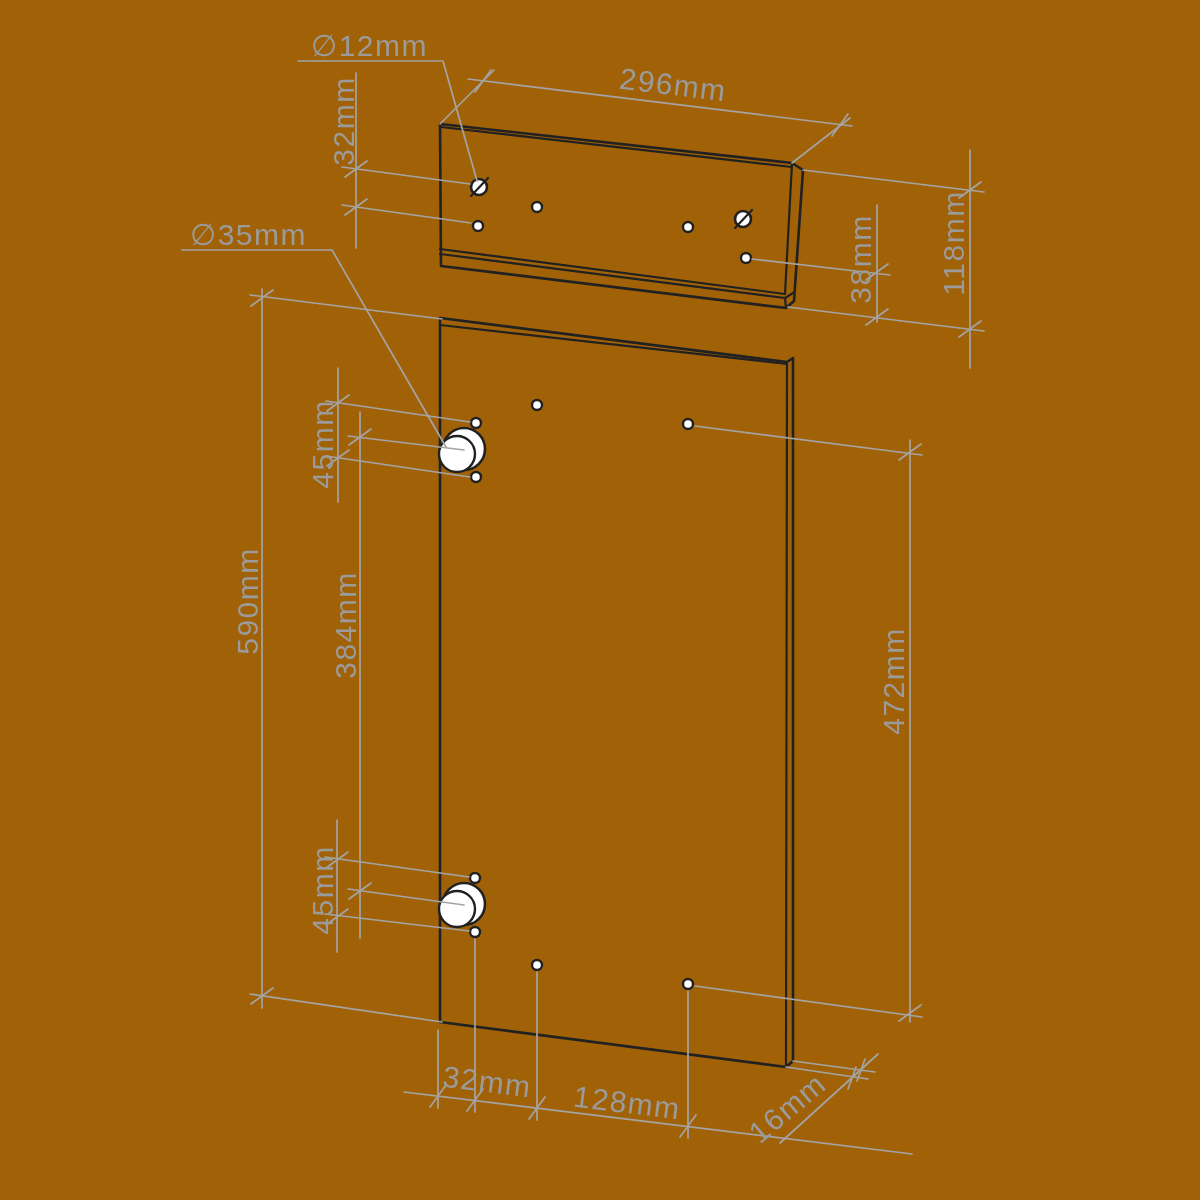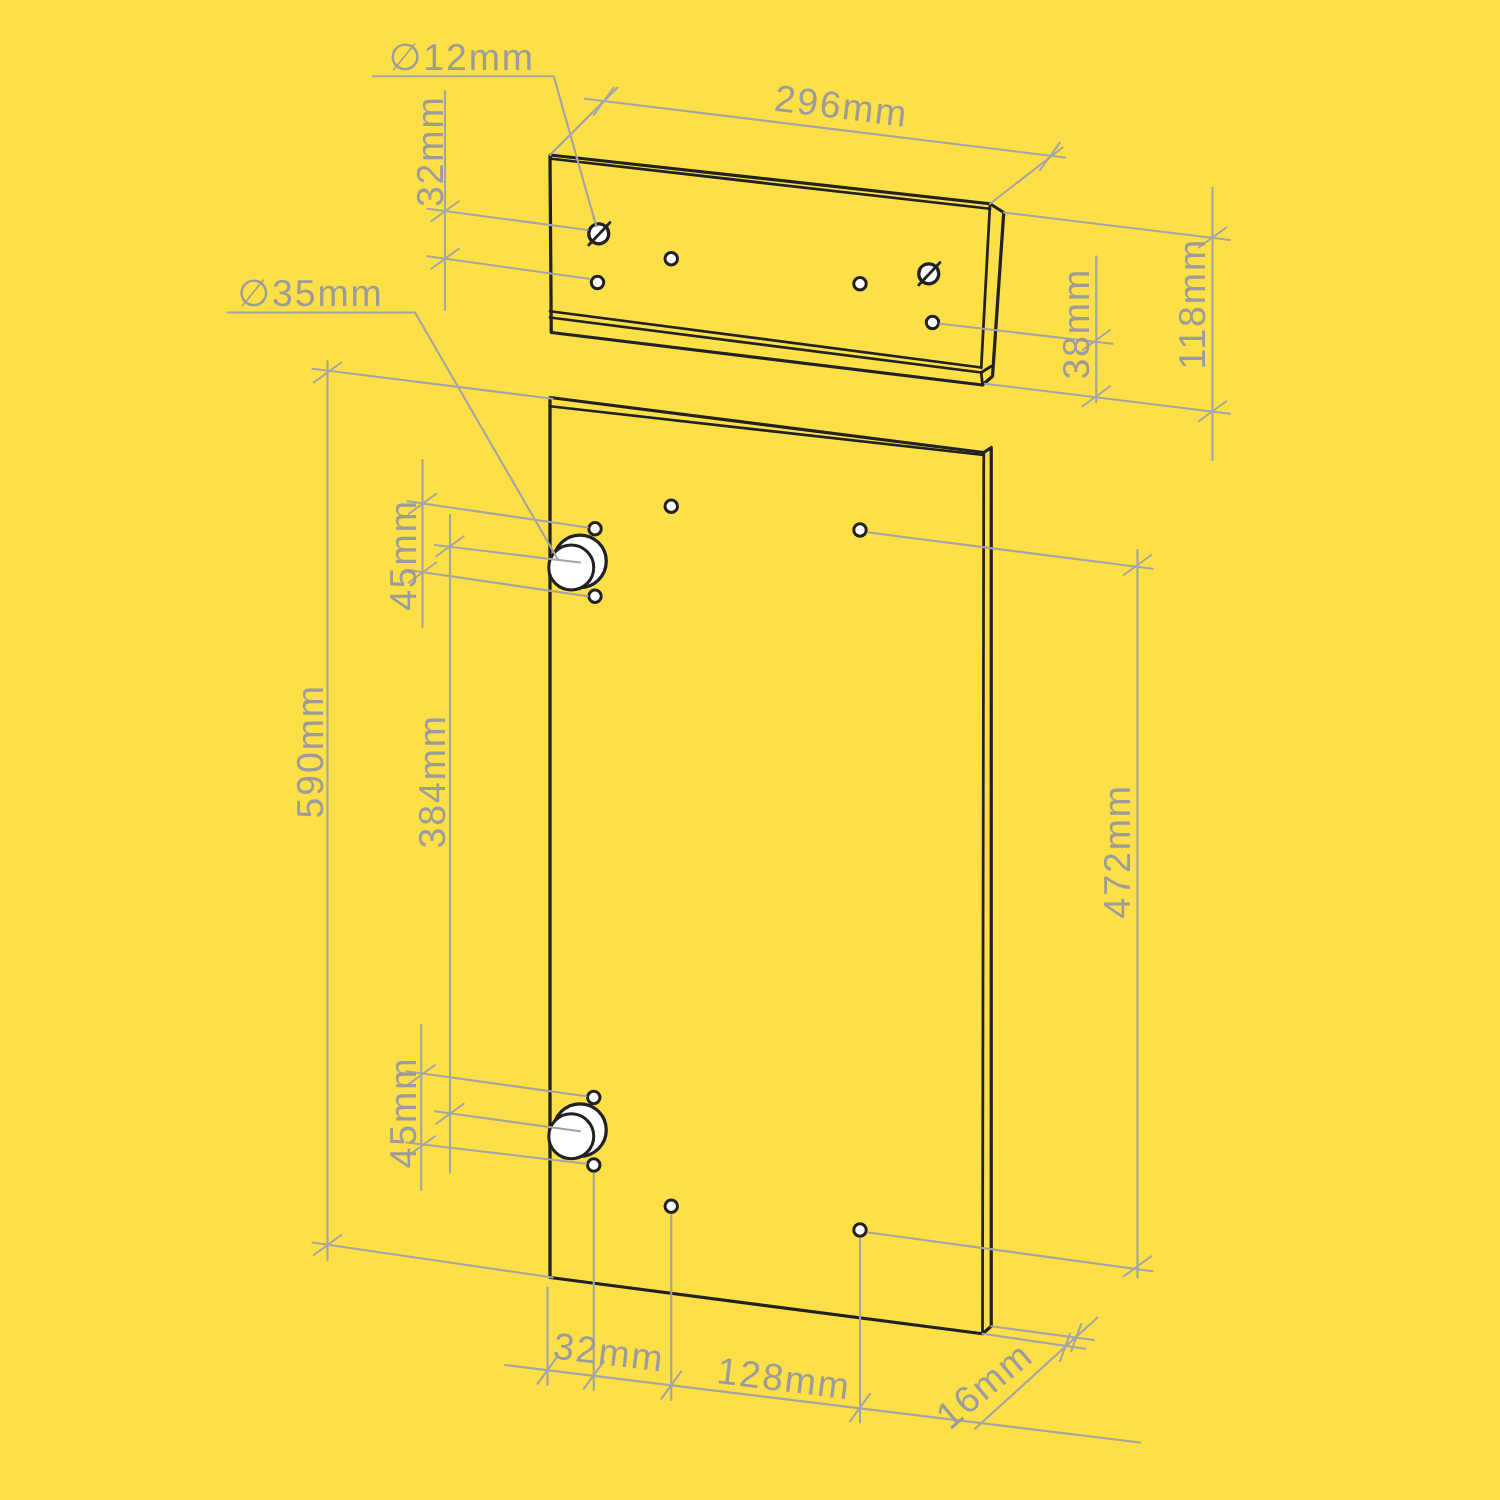--- a/index.html
+++ b/index.html
@@ -1,16 +1,16 @@
 <!DOCTYPE html>
 <html><head>
 <meta charset="utf-8">
 <style>
   html,body{margin:0;padding:0;background:#ffffff;}
-  .stage{width:1200px;height:1200px;position:relative;background:#fde047;font-family:"Liberation Sans",sans-serif;}
+  .stage{width:1200px;height:1200px;position:relative;background:#a16207;font-family:"Liberation Sans",sans-serif;}
   svg{display:block}
   .bk{fill:none;stroke:#212121;stroke-width:2.6;stroke-linejoin:round;stroke-linecap:round}
   .bki{fill:none;stroke:#212121;stroke-width:2.2;stroke-linecap:round}
   .hole{fill:#ffffff;stroke:#212121;stroke-width:2.4}
   .holeS{fill:#ffffff;stroke:#212121;stroke-width:2.6}
   .gr{fill:none;stroke:#a4a4a4;stroke-width:1.7;stroke-linecap:round;stroke-linejoin:round}
   .tick{fill:none;stroke:#a4a4a4;stroke-width:1.7;stroke-linecap:round}
   .dimtext{fill:#9b9b9b;font-size:30px;letter-spacing:1.5px;font-family:"Liberation Sans",sans-serif;}
 </style>
 </head>

